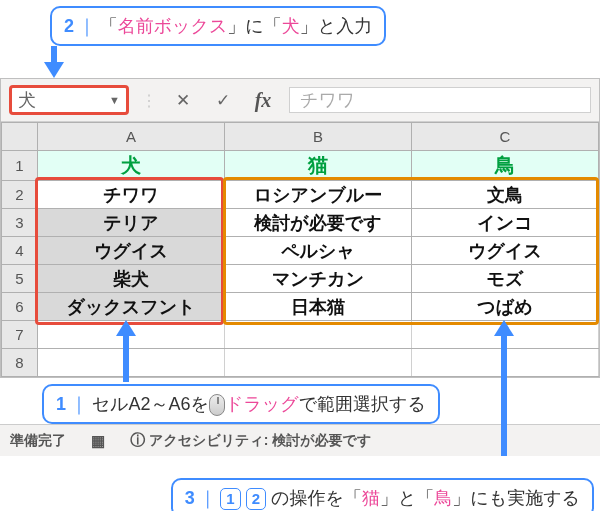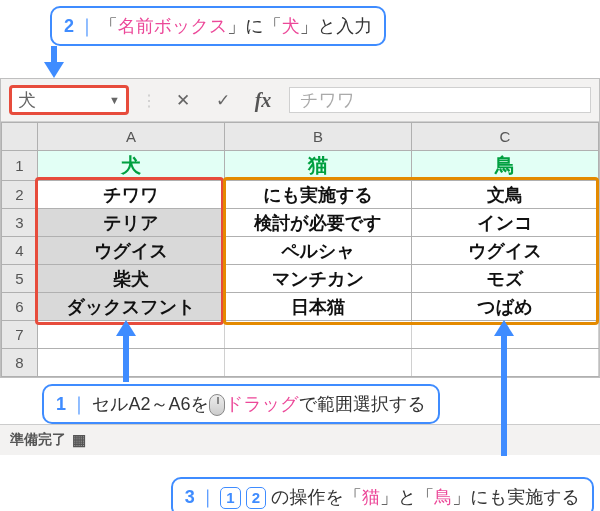--- a/index.html
+++ b/index.html
@@ -54,21 +54,21 @@
   td.sel { background:#d9d9d9; }
   td.sel.active { background:#ffffff; }
   td.empty { border-left:1px solid #d0d0d0; border-right:1px solid #d0d0d0; background:#fff; }
 
   
   .overlay { position:absolute; pointer-events:none; border-radius:4px; }
   .box-red { border:3px solid #e74c3c; }
   .box-orange { border:3px solid #e48a00; }
 
   
-  .status { display:flex; align-items:center; gap:6px; font-size:14px; color:#555; padding:6px 10px; border-top:1px solid #ccc; background:#f3f2f1; font-weight:bold; }
+  .status { display:flex; align-items:center; gap:25px; font-size:14px; color:#555; padding:6px 10px; border-top:1px solid #ccc; background:#f3f2f1; font-weight:bold; }
   .status .ico { font-size:15px; }
 
   .mini-step {
     display:inline-block; border:1.5px solid #3f8cff; color:#3f8cff; font-weight:bold;
     border-radius:5px; padding:0 5px; font-size:15px; line-height:20px;
   }
 </style>
 </head>
 <body>
 
@@ -116,21 +116,21 @@
       </tr>
       <tr class="headers">
         <td class="rowhdr">1</td>
         <td>犬</td>
         <td>猫</td>
         <td>鳥</td>
       </tr>
       <tr class="data">
         <td class="rowhdr">2</td>
         <td class="sel active">チワワ</td>
-        <td>にも実施する</td>
+        <td>ロシアンブルー</td>
         <td>文鳥</td>
       </tr>
       <tr class="data">
         <td class="rowhdr">3</td>
         <td class="sel">テリア</td>
         <td>検討が必要です</td>
         <td>インコ</td>
       </tr>
       <tr class="data">
         <td class="rowhdr">4</td>
@@ -186,19 +186,20 @@
 
 <div style="padding:6px 0 0 18px;margin-left:24px;">
   <div class="callout">
     <span class="n">1</span><span class="divider">｜</span><span>セルA2～A6を</span><span style="display:inline-block; border:1.5px solid #888; border-radius:8px; width:16px; height:22px; vertical-align:middle; position:relative; background:linear-gradient(#eee,#ccc);"><span style="position:absolute;left:7px;top:2px;width:2px;height:7px;background:#888;"></span></span><span class="orange">ドラッグ</span><span>で範囲選択する</span>
   </div>
 </div>
 
 <div class="status">
   <span>準備完了</span>
   <span class="ico">▦</span>
+  <span><span class="ico">ⓘ</span> <span>アクセシビリティ: 検討が必要です</span></span>
 </div>
 
 <div style="text-align:right; padding:14px 6px 0 0;margin-top:8px;">
   <div class="callout">
     <span class="n">3</span><span class="divider">｜</span><span class="mini-step">1</span> <span class="mini-step">2</span> <span>の操作を「</span><span class="orange">猫</span><span>」と「</span><span class="orange">鳥</span><span>」にも実施する</span>
   </div>
 </div>
 
 </body></html>

